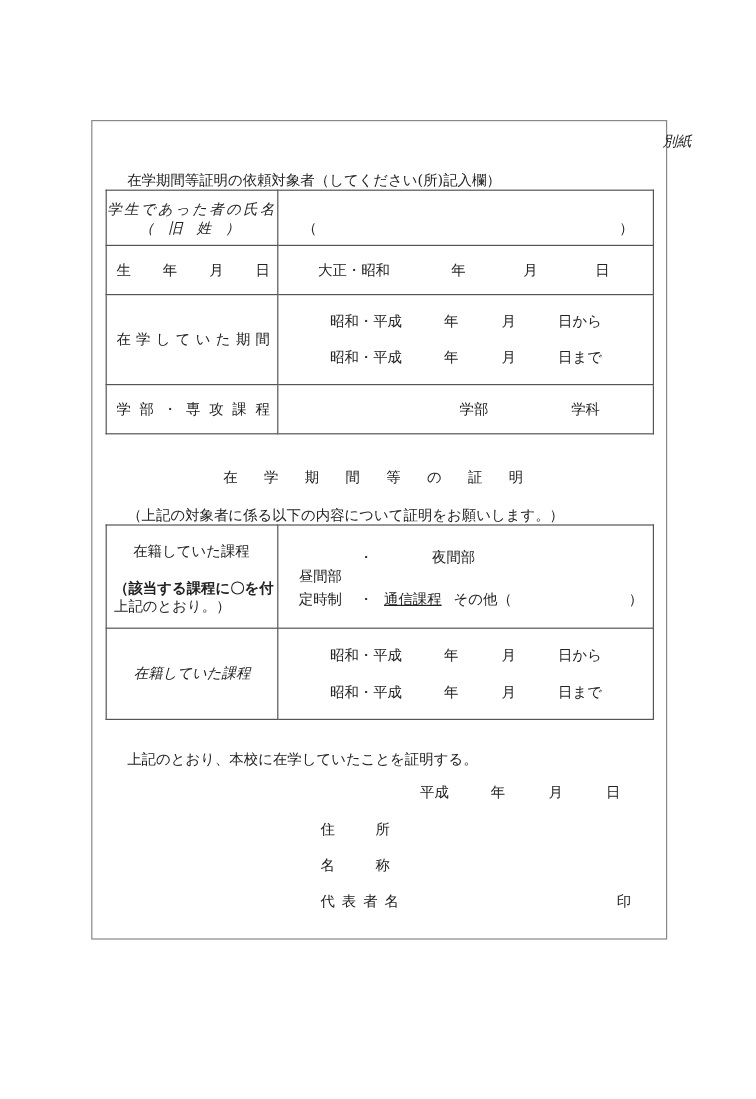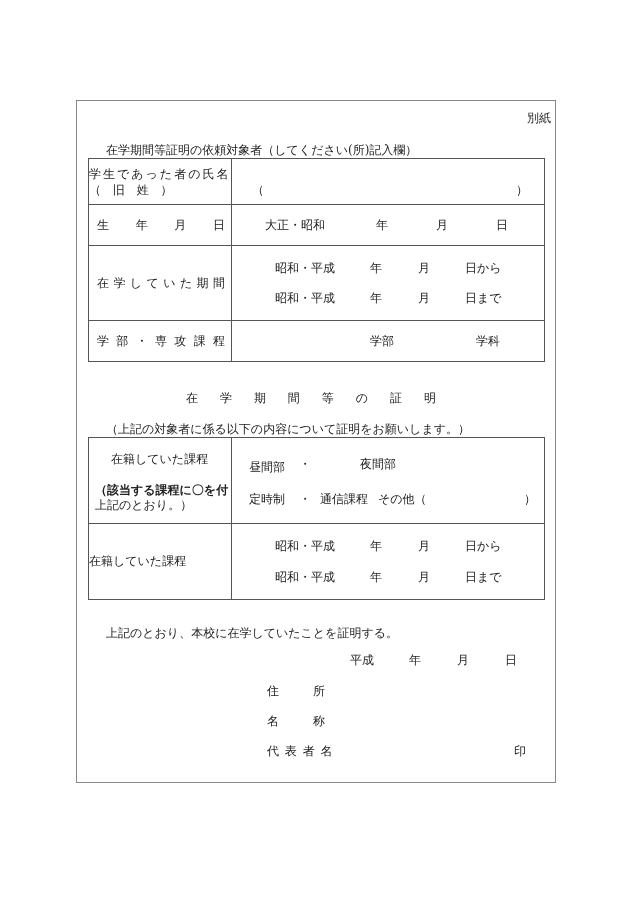--- a/index.html
+++ b/index.html
@@ -3,30 +3,30 @@
 <meta charset="utf-8">
 <style>
   html, body { margin:0; padding:0; background:#ffffff; }
   body { width:630px; height:916px; position:relative; overflow:hidden;
          font-family: "DejaVu Serif", "Liberation Serif", serif; color:#222; }
   .frame { position:absolute; left:76px; top:100px; width:480px; height:683px;
            border:1px solid #888; box-sizing:border-box; }
   .abs { position:absolute; white-space:nowrap; font-size:12px; line-height:14px; }
   table.form { position:absolute; border-collapse:collapse; table-layout:fixed; }
   table.form td { border:1px solid #555; padding:0; font-size:12px; vertical-align:middle; position:relative; }
-  .lbl { text-align:left; }
+  .lbl { text-align:center;font-style:italic; }
   .spread { display:flex; justify-content:space-between; padding:0 6px 0 8px; }
   .spread span { display:inline-block; }
 </style>
 </head>
 <body>
 
 <div class="frame"></div>
 
-<div class="abs" style="left:527px; top:111px;">別紙</div>
+<div class="abs" style="left:552px; top:111px;font-style:italic;">別紙</div>
 
 <div class="abs" style="left:106px; top:143px;">在学期間等証明の依頼対象者（してください(所)記入欄）</div>
 
 <table class="form" style="left:88px; top:158px; width:456px;">
   <colgroup>
       <col style="width:143px">
       <col style="width:313px">
     </colgroup>
   <tbody>
       <tr style="height:45px">
@@ -94,21 +94,21 @@
         <span>部</span>
         <span>・</span>
         <span>専</span>
         <span>攻</span>
         <span>課</span>
         <span>程</span>
       </div>
     </td>
     <td>
       <div style="position:relative; height:40px;">
-        <span class="abs" style="left:138px; top:13px;">学部</span>
+        <span class="abs" style="left:151px; top:13px;">学部</span>
         <span class="abs" style="left:244px; top:13px;">学科</span>
       </div>
     </td>
   </tr>
 </tbody>
   </table>
 
 <div class="abs" style="left:186px; top:391px; width:250px; display:flex; justify-content:space-between;">
   <span>在</span>
   <span>学</span>
@@ -131,26 +131,26 @@
       <tr style="height:85px">
     <td>
       <div style="position:relative; height:85px;text-align:right;">
         <span class="abs" style="left:22px; top:14px;">在籍していた課程</span>
         <span class="abs" style="left:6px; top:45px;font-weight:bold;">（該当する課程に〇を付</span>
         <span class="abs" style="left:6px; top:60px;">上記のとおり。）</span>
       </div>
     </td>
     <td>
       <div style="position:relative; height:85px;">
-        <span class="abs" style="left:17px; top:22px;">昼間部</span>
+        <span class="abs" style="left:17px; top:35px;">昼間部</span>
         <span class="abs" style="left:67px; top:19px;">・</span>
         <span class="abs" style="left:88px; top:19px;margin-left:40px;">夜間部</span>
         <span class="abs" style="left:17px; top:54px;">定時制</span>
         <span class="abs" style="left:67px; top:54px;">・</span>
-        <span class="abs" style="left:88px; top:54px;">通信課程</span>
+        <span class="abs" style="left:88px; top:54px;text-decoration:underline;">通信課程</span>
         <span class="abs" style="left:146px; top:54px;">その他（</span>
         <span class="abs" style="left:292px; top:54px;">）</span>
       </div>
     </td>
   </tr>
   <tr style="height:75px">
     <td>
       <div class="lbl">在籍していた課程</div>
     </td>
     <td>

